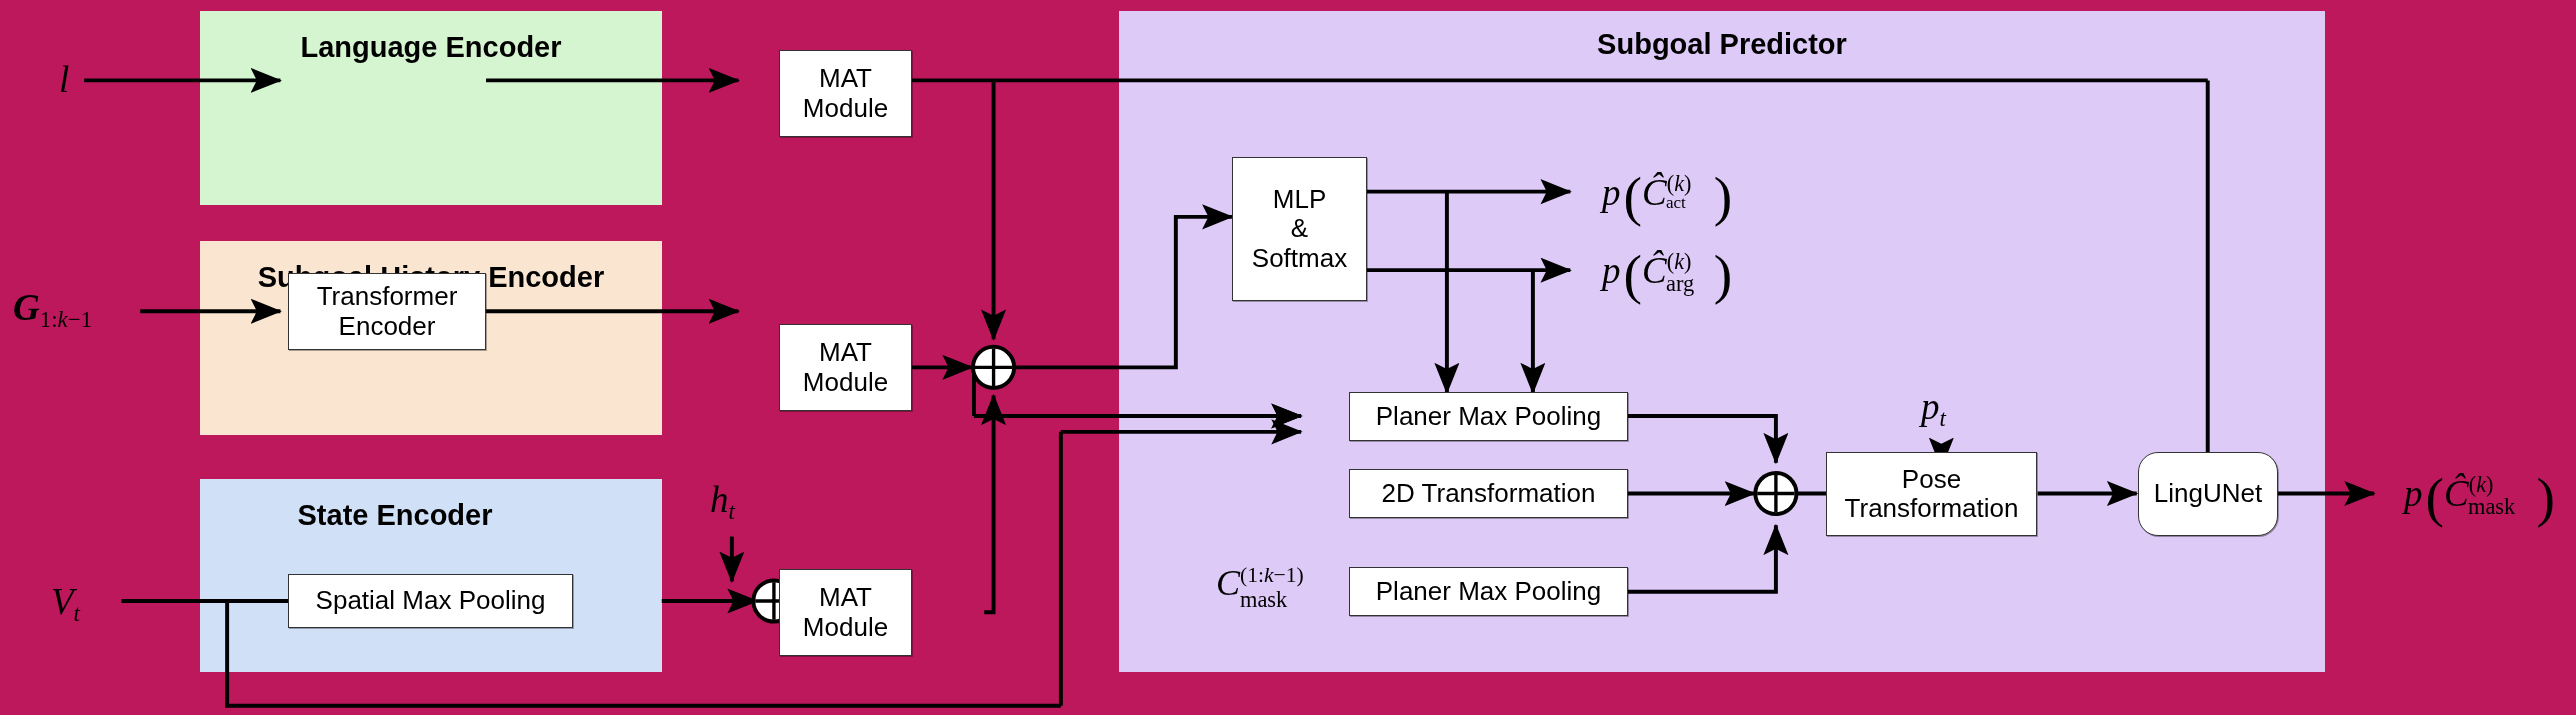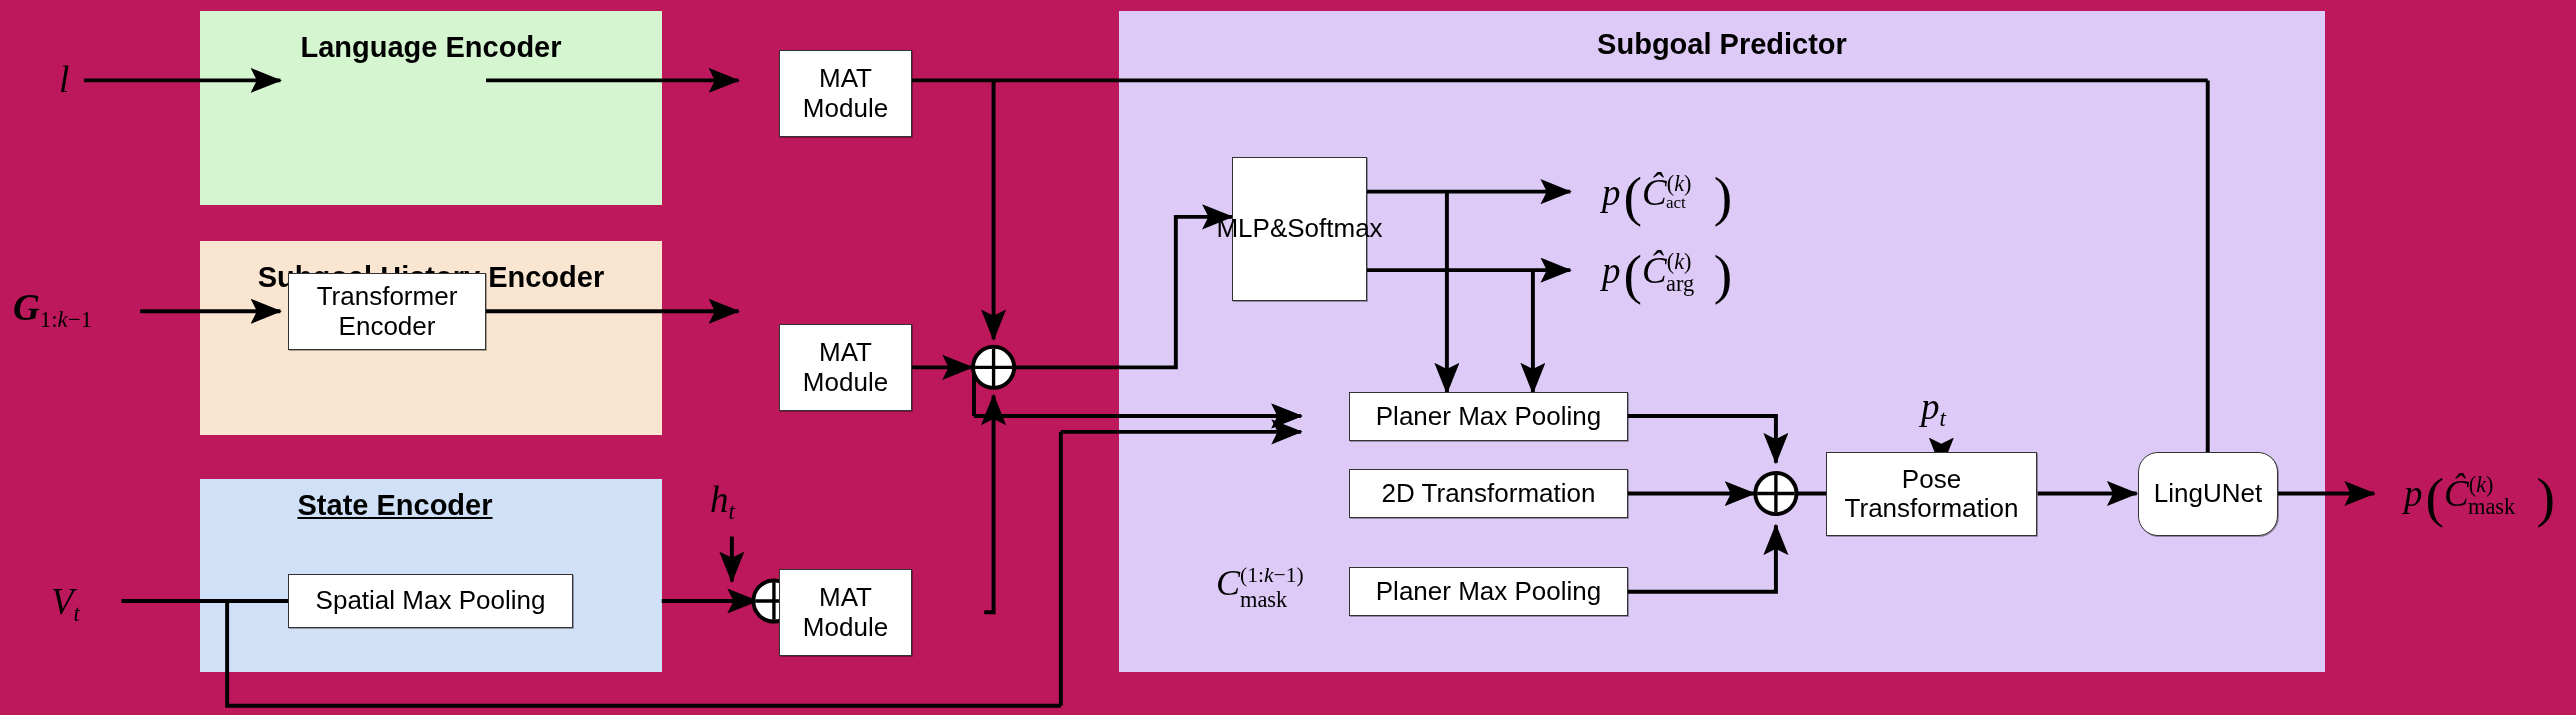--- a/index.html
+++ b/index.html
@@ -26,21 +26,21 @@
 
 <div id="stage">
 
   <div class="panel" style="left:200px;top:11.2px;width:462px;height:194px;background:#d5f5d0;"></div>
   <div class="panel" style="left:200px;top:241px;width:462px;height:194px;background:#fae5d0;"></div>
   <div class="panel" style="left:200px;top:479px;width:462px;height:193px;background:#cfe0f7;"></div>
   <div class="panel" style="left:1119px;top:11.2px;width:1206px;height:661px;background:#ddcaf7;"></div>
 
   <div class="panel-title" style="left:200px;top:31px;width:462px;">Language Encoder</div>
   <div class="panel-title" style="left:200px;top:261px;width:462px;">Subgoal History Encoder</div>
-  <div class="panel-title" style="left:200px;top:489px;width:390px;text-decoration:underline;">State Encoder</div>
+  <div class="panel-title" style="left:200px;top:499px;width:390px;">State Encoder</div>
   <div class="panel-title" style="left:1119px;top:28px;width:1206px;">Subgoal Predictor</div>
 
   <svg viewBox="0 0 2756 766">
     <defs>
       <marker id="ah" markerWidth="9" markerHeight="9" refX="7.6" refY="3.2" orient="auto" markerUnits="strokeWidth">
         <path d="M0,0 L8,3.2 L0,6.4 L1.6,3.2 z" fill="#000"></path>
       </marker>
     </defs>
     <g stroke="#000" stroke-width="4.2" fill="none">
 
@@ -142,21 +142,21 @@
   <div class="nodebox" style="left:779px;top:324px;width:133px;height:87px;flex-direction:column;">
     <span>MAT</span>
     <span>Module</span>
   </div>
 
   <div class="nodebox" style="left:779px;top:569px;width:133px;height:87px;flex-direction:column;">
     <span>MAT</span>
     <span>Module</span>
   </div>
 
-  <div class="nodebox" style="left:1232px;top:157px;width:135px;height:144px;">
+  <div class="nodebox" style="left:1232px;top:157px;width:135px;height:144px;flex-direction:column;">
     <span>MLP</span>
     <span>&amp;</span>
     <span>Softmax</span>
   </div>
 
   <div class="nodebox" style="left:1349px;top:392px;width:279px;height:49px;">
     <span>Planer Max Pooling</span>
   </div>
 
   <div class="nodebox" style="left:1349px;top:469px;width:279px;height:49px;">

